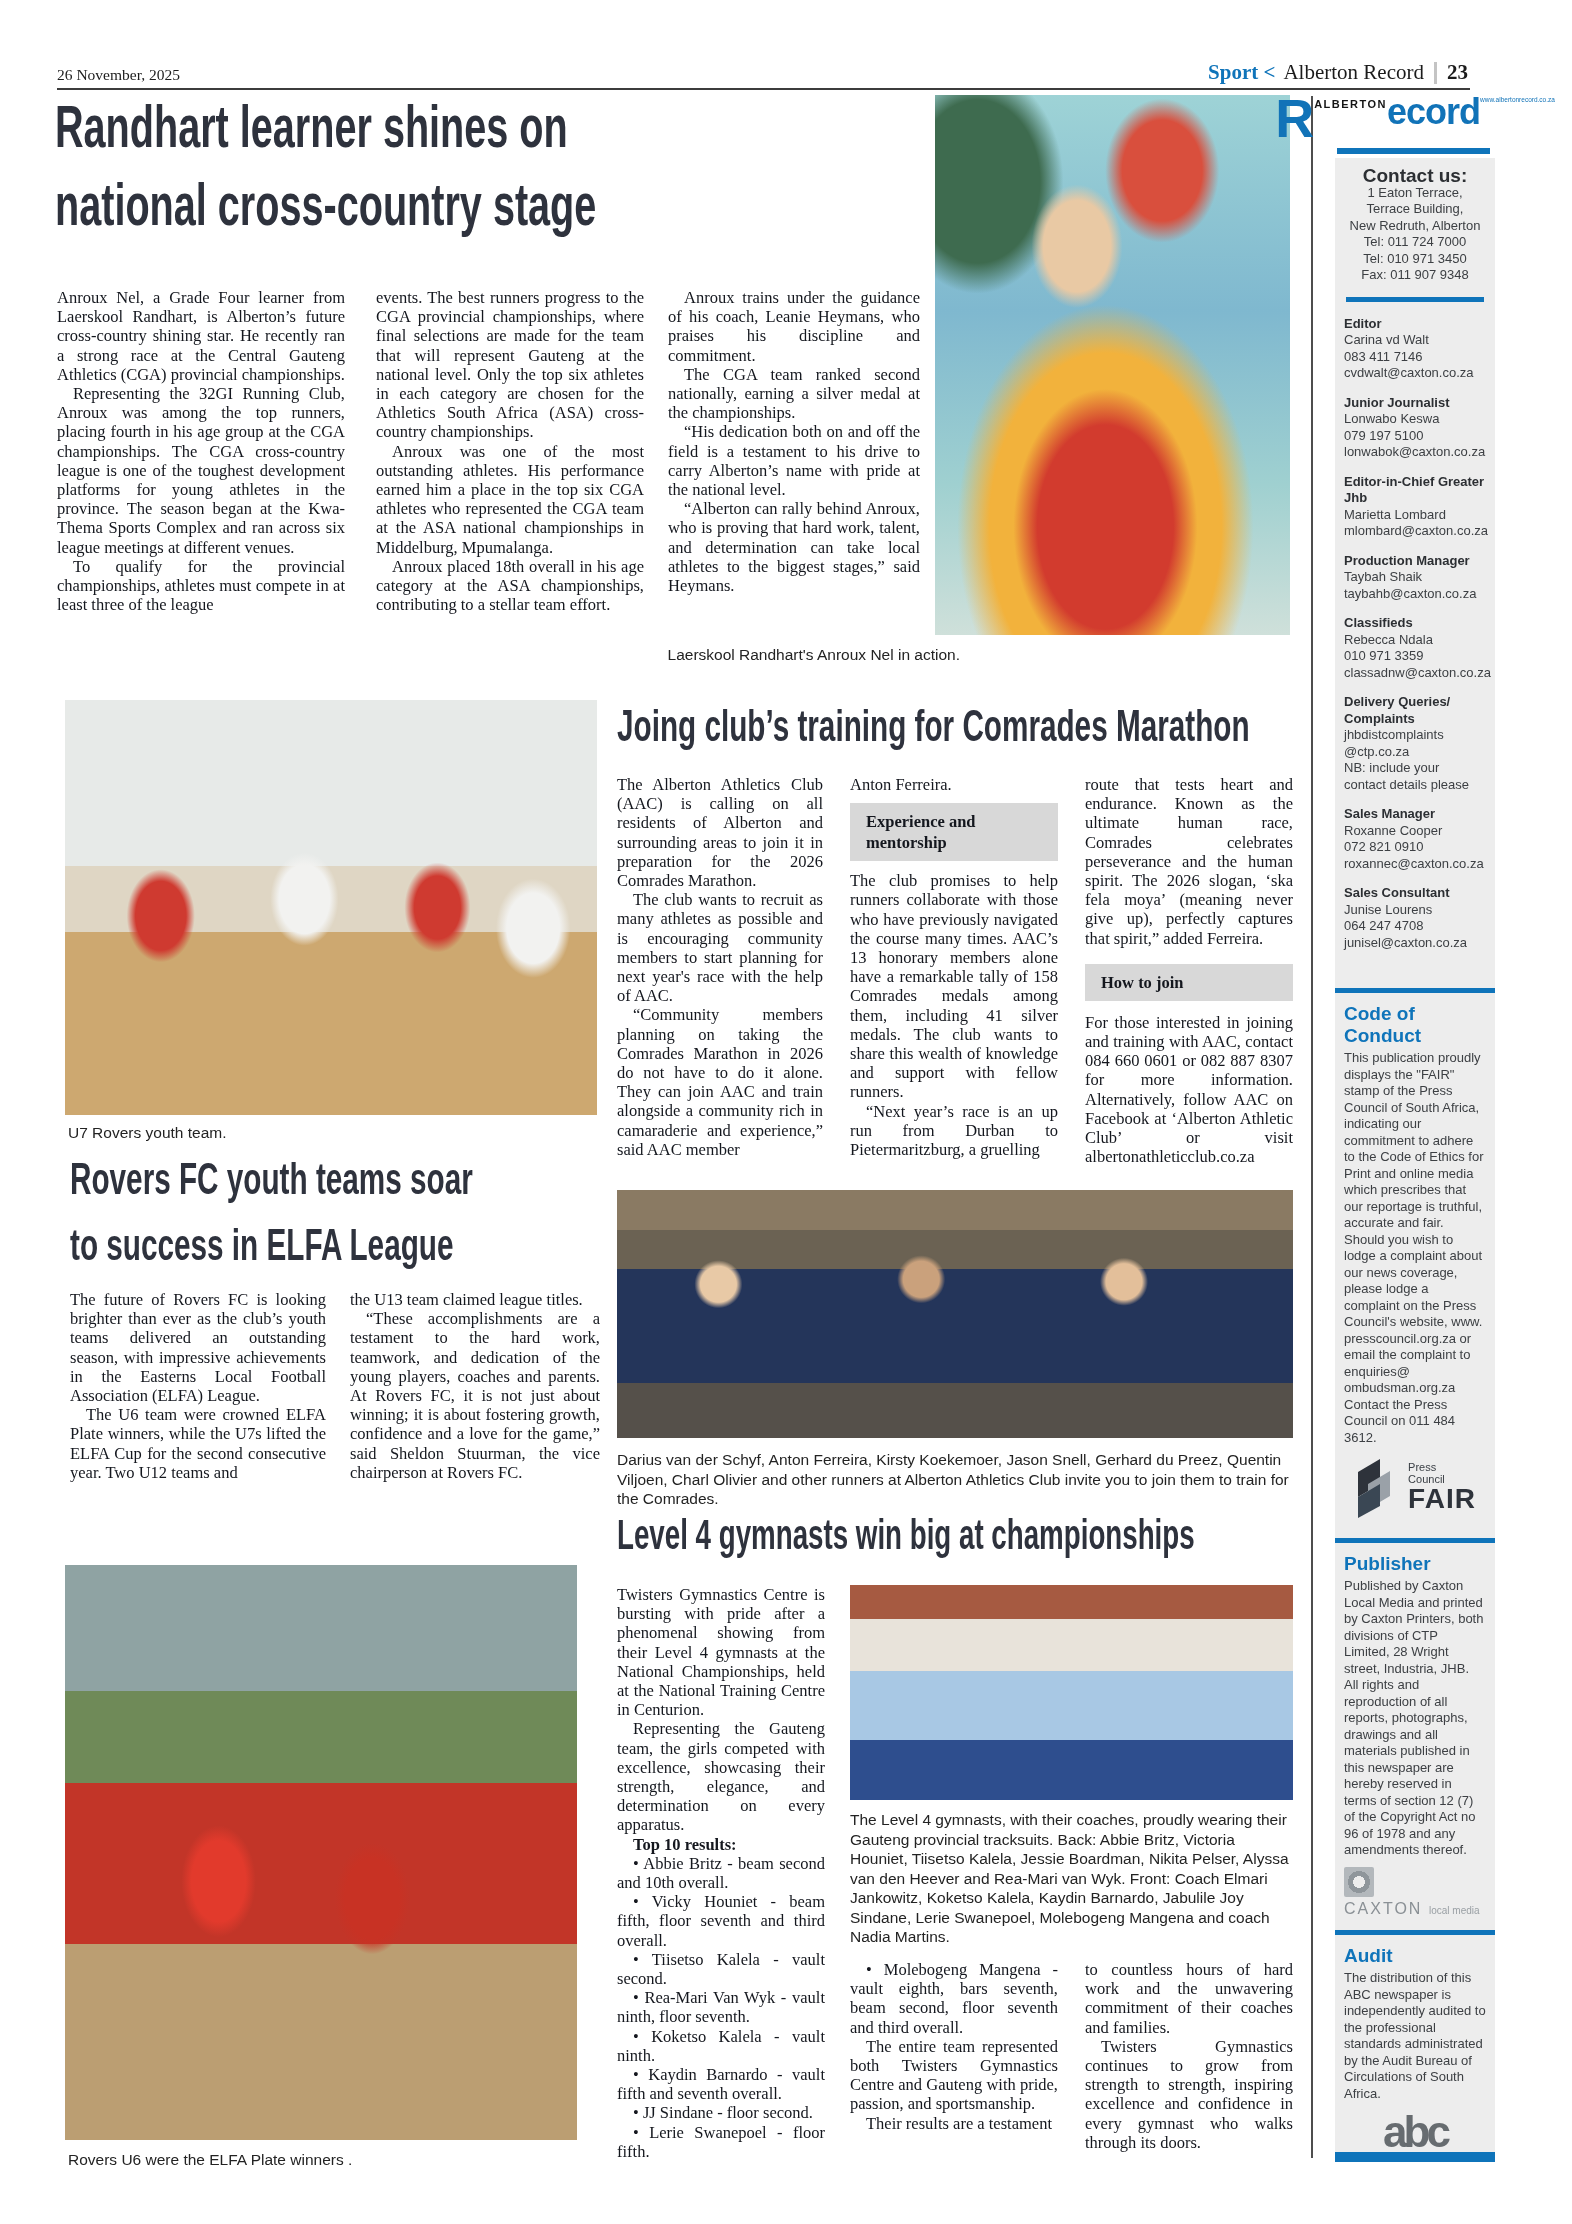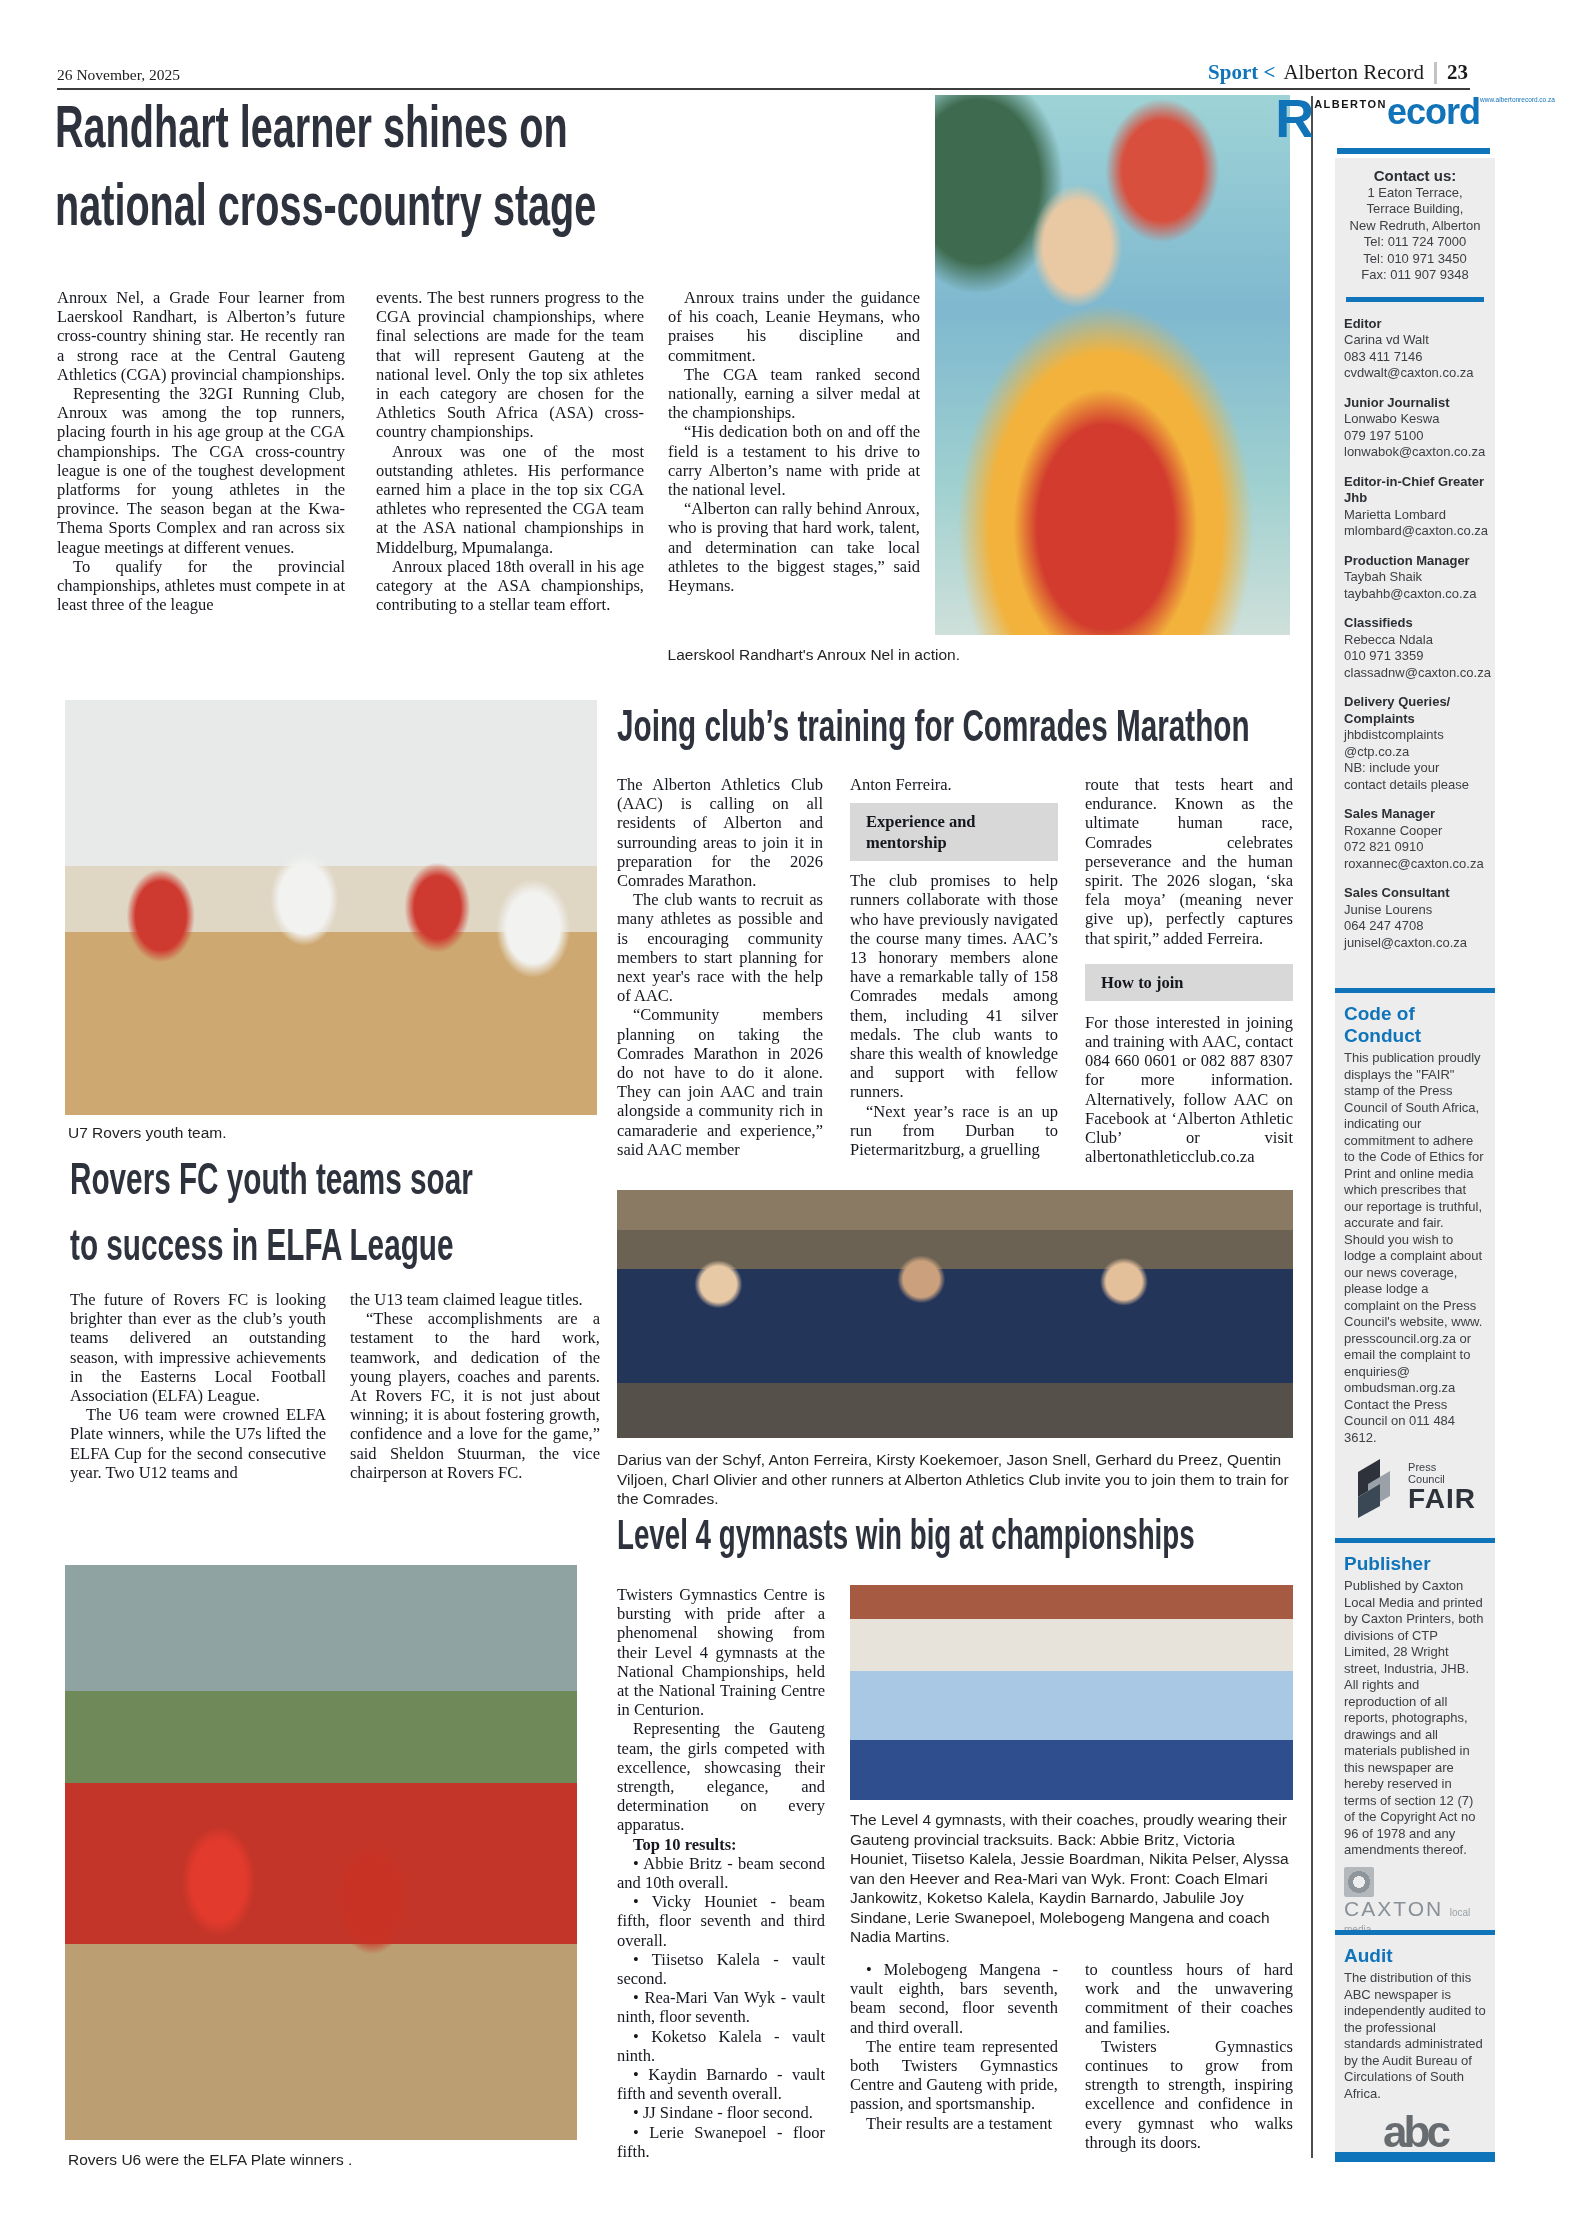--- a/index.html
+++ b/index.html
@@ -63,21 +63,21 @@
   .rurl{font-size:6.5px;color:#1173b8;text-align:right;line-height:7px;font-weight:400;}
   
   .fairwrap{display:flex;align-items:center;margin-top:10px;justify-content:center;}
   .fairtxt{margin-left:8px;color:#3a3f45;}
   .fairsmall{font-size:11px;line-height:12px;display:block;}
   .fairbig{font-size:28px;line-height:28px;font-weight:700;color:#2e333b;letter-spacing:1px;display:block;}
   
   .caxwrap{margin-top:8px;}
   .caxicon{width:30px;height:30px;border-radius:2px;margin-bottom:4px;
            background:radial-gradient(circle at 50% 50%, #ededed 0 6px, #8f969b 6px 11px, #b3b8bc 11px);}
-  .caxname{font-size:21px;color:#8a9095;letter-spacing:2px;margin-top:28px;}
+  .caxname{font-size:16px;color:#8a9095;letter-spacing:2px;margin-top:28px;}
   .caxsub{font-size:10px;color:#9aa0a5;margin-left:3px;}
   .abclogo{font-size:44px;font-weight:700;color:#676c70;letter-spacing:-4px;
            text-align:center;line-height:48px;margin-top:6px;}
   .hdr-div{width:3px;height:22px;background:#c4c4c4;margin:0 10px;display:inline-block;vertical-align:middle;}
 </style>
 </head>
 <body>
 
 <div id="page">
 
@@ -195,21 +195,21 @@
     <span class="rstack">
       <span class="ralberton">ALBERTON</span>
       <span class="recordtxt">ecord</span>
       <span class="rurl">www.albertonrecord.co.za</span>
     </span>
   </div>
   <div class="abs" style="left:1337px;top:148px;width:153px;height:6px;background:#0f74ba;"></div>
 
   <div class="sbpanel" style="top:158px;height:830px;">
     <div class="center sbblock">
-      <div class="sbrole" style="font-size:15px;">Contact us:</div>
+      <div class="sbrole" style="font-size:19px;">Contact us:</div>
       <div>1 Eaton Terrace,</div>
       <div>Terrace Building,</div>
       <div>New Redruth, Alberton</div>
       <div>Tel:  011 724 7000</div>
       <div>Tel:  010 971 3450</div>
       <div>Fax: 011 907 9348</div>
     </div>
     <div class="sbdivider"></div>
 
     <div class="sbblock">

